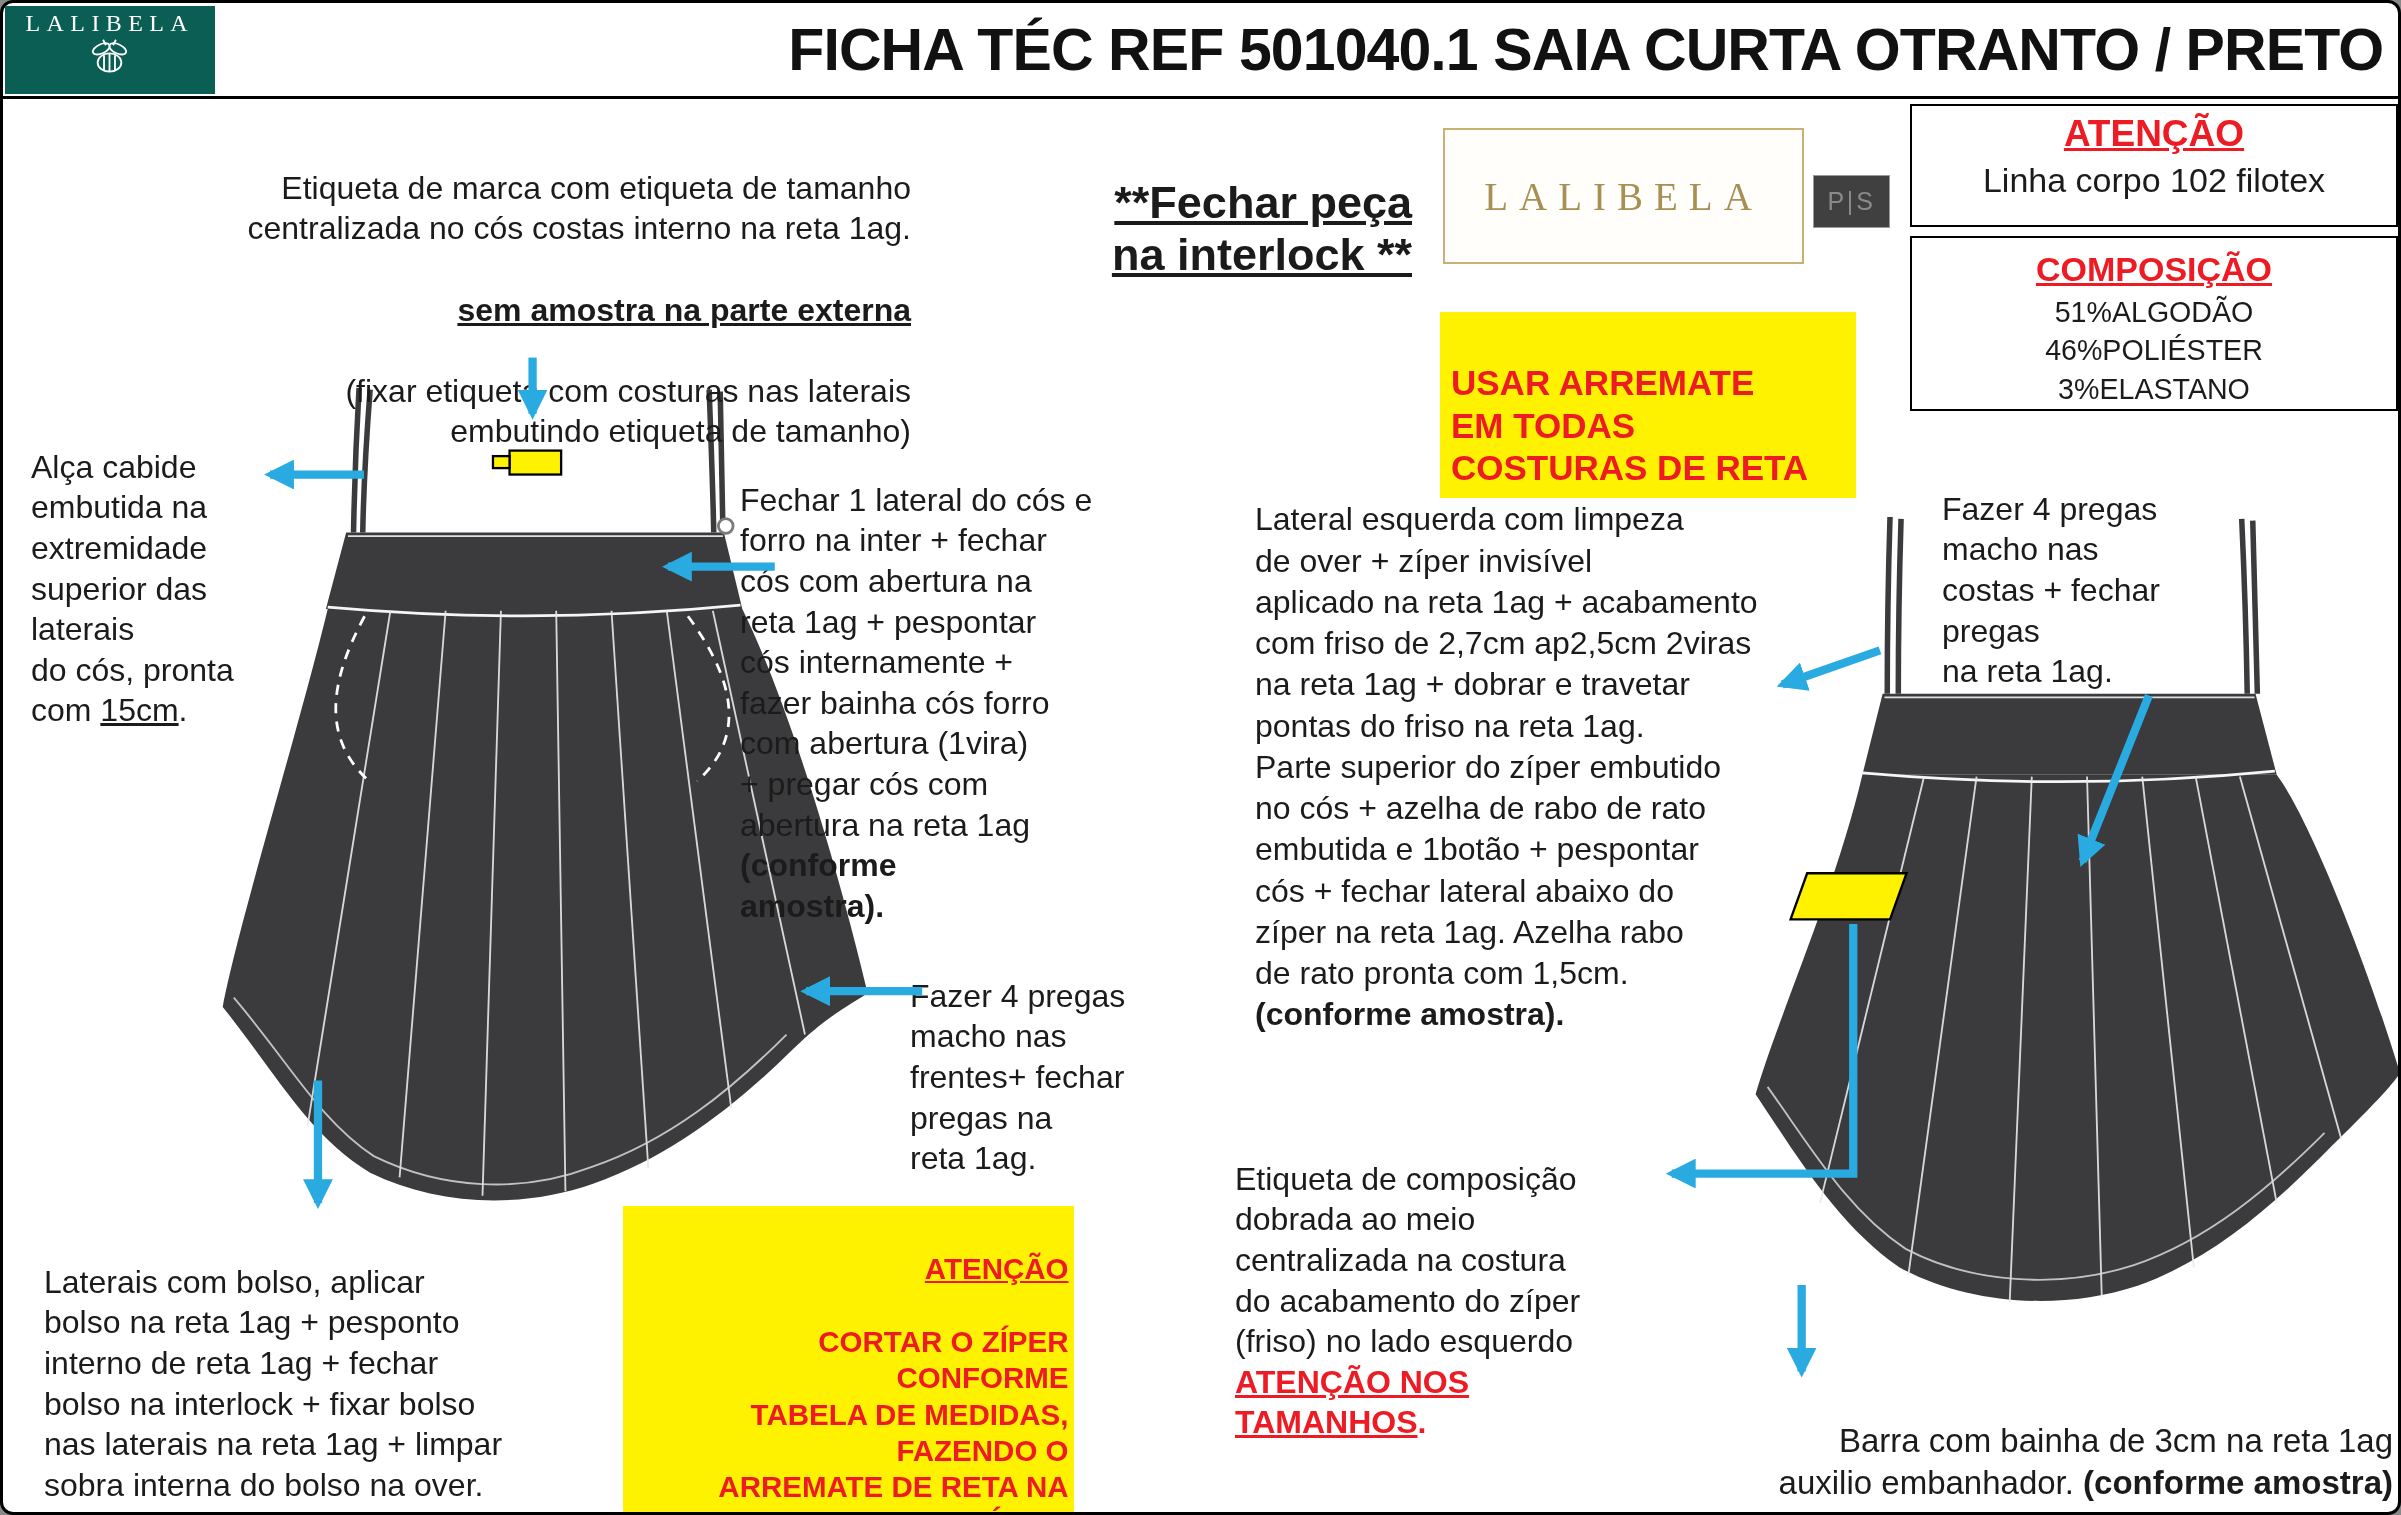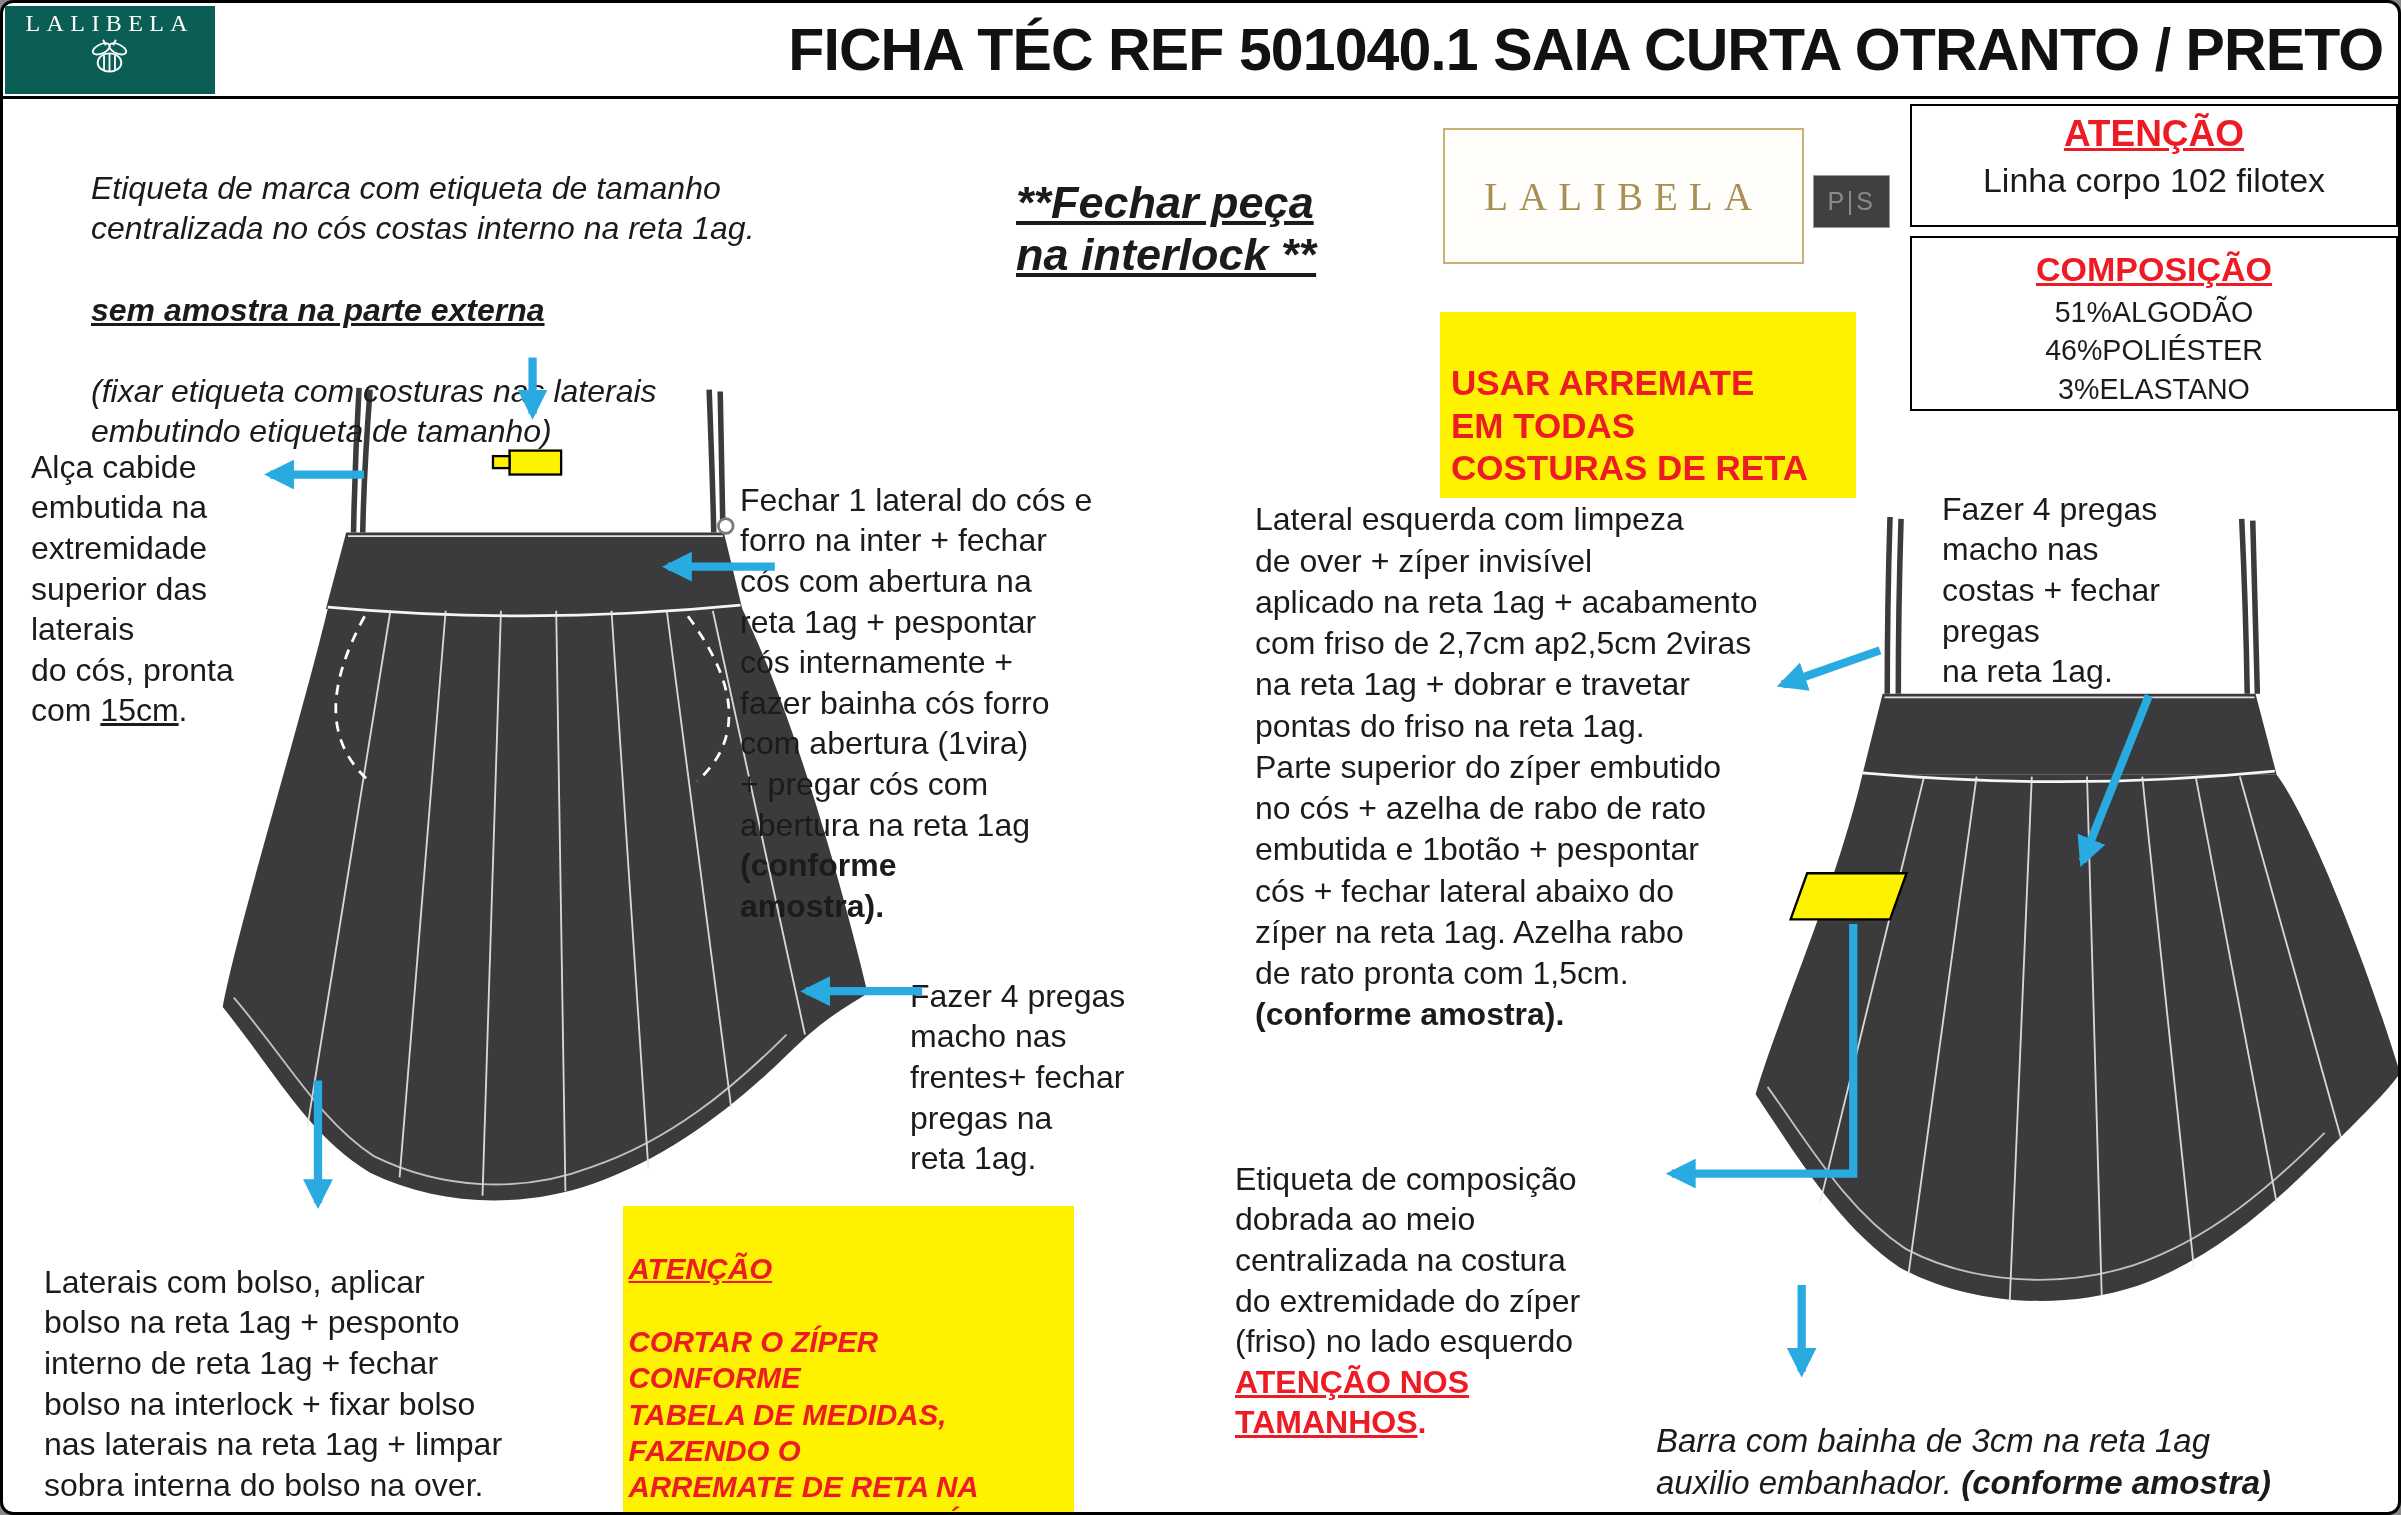--- a/index.html
+++ b/index.html
@@ -7,21 +7,21 @@
     position:relative;width:2401px;height:1515px;background:#fff;
     border:3.7px solid #000;border-radius:13px;box-sizing:border-box;overflow:hidden;
     font-family:"Liberation Sans",sans-serif;color:#1b1b1b;
   }
   .header{position:absolute;left:0;top:0;width:100%;height:96px;border-bottom:3.7px solid #000;display:flex;align-items:center;box-sizing:border-box;}
   .logo{width:210px;height:88px;background:#0b5e54;margin-left:1.8px;display:flex;flex-direction:column;align-items:center;justify-content:flex-start;box-shadow:inset 0 0 0 1.8px #0b5e54;}
   .logo .brand{font-family:"Liberation Serif",serif;color:#fff;font-size:24px;letter-spacing:6.4px;margin-top:4.6px;}
   .title{flex:1;text-align:right;padding-right:14.7px;font-size:59px;font-weight:bold;letter-spacing:-0.9px;color:#111;}
   .note{position:absolute;white-space:pre-line;font-size:32px;line-height:1.27;color:#1b1b1b;}
   .right{text-align:left;}
-  .center{text-align:left;font-style:italic;}
+  .center{text-align:right;}
   .b{font-weight:bold;}
   .u{text-decoration:underline;}
   .red{color:#ed1c24;}
   .block{display:block;}
   .frame{position:absolute;border:2.8px solid #000;text-align:center;box-sizing:border-box;background:#fff;}
   .yellow{background:#fff200;}
   .tag{position:absolute;border:2.8px solid #c9b176;display:flex;align-items:center;justify-content:center;box-sizing:border-box;background:#fffefb;}
   .tag .tagtext{font-family:"Liberation Serif",serif;font-size:39px;letter-spacing:11px;color:#a89055;}
   .psbox{position:absolute;border:1.8px solid #9a9a9a;display:flex;align-items:center;justify-content:center;color:#8a8a8a;font-size:25px;letter-spacing:2.8px;box-sizing:border-box;background:#404040;}
   svg.layer{position:absolute;}
@@ -193,21 +193,21 @@
 macho nas
 costas + fechar
 pregas
 na reta 1ag.</span>
   </div>
 
   <div class="note" style="left:1232px;top:1115px;width:451px;">
     <span>Etiqueta de composição
 dobrada ao meio
 centralizada na costura
-do extremidade do zíper
+do acabamento do zíper
 (friso) no lado esquerdo</span><span class="b u red">
 ATENÇÃO NOS
 TAMANHOS</span><span class="b red">.</span>
   </div>
 
   <div class="note" style="left:41px;top:1218px;width:562px;">
     <span>Laterais com bolso, aplicar
 bolso na reta 1ag + pesponto
 interno de reta 1ag + fechar
 bolso na interlock + fixar bolso

